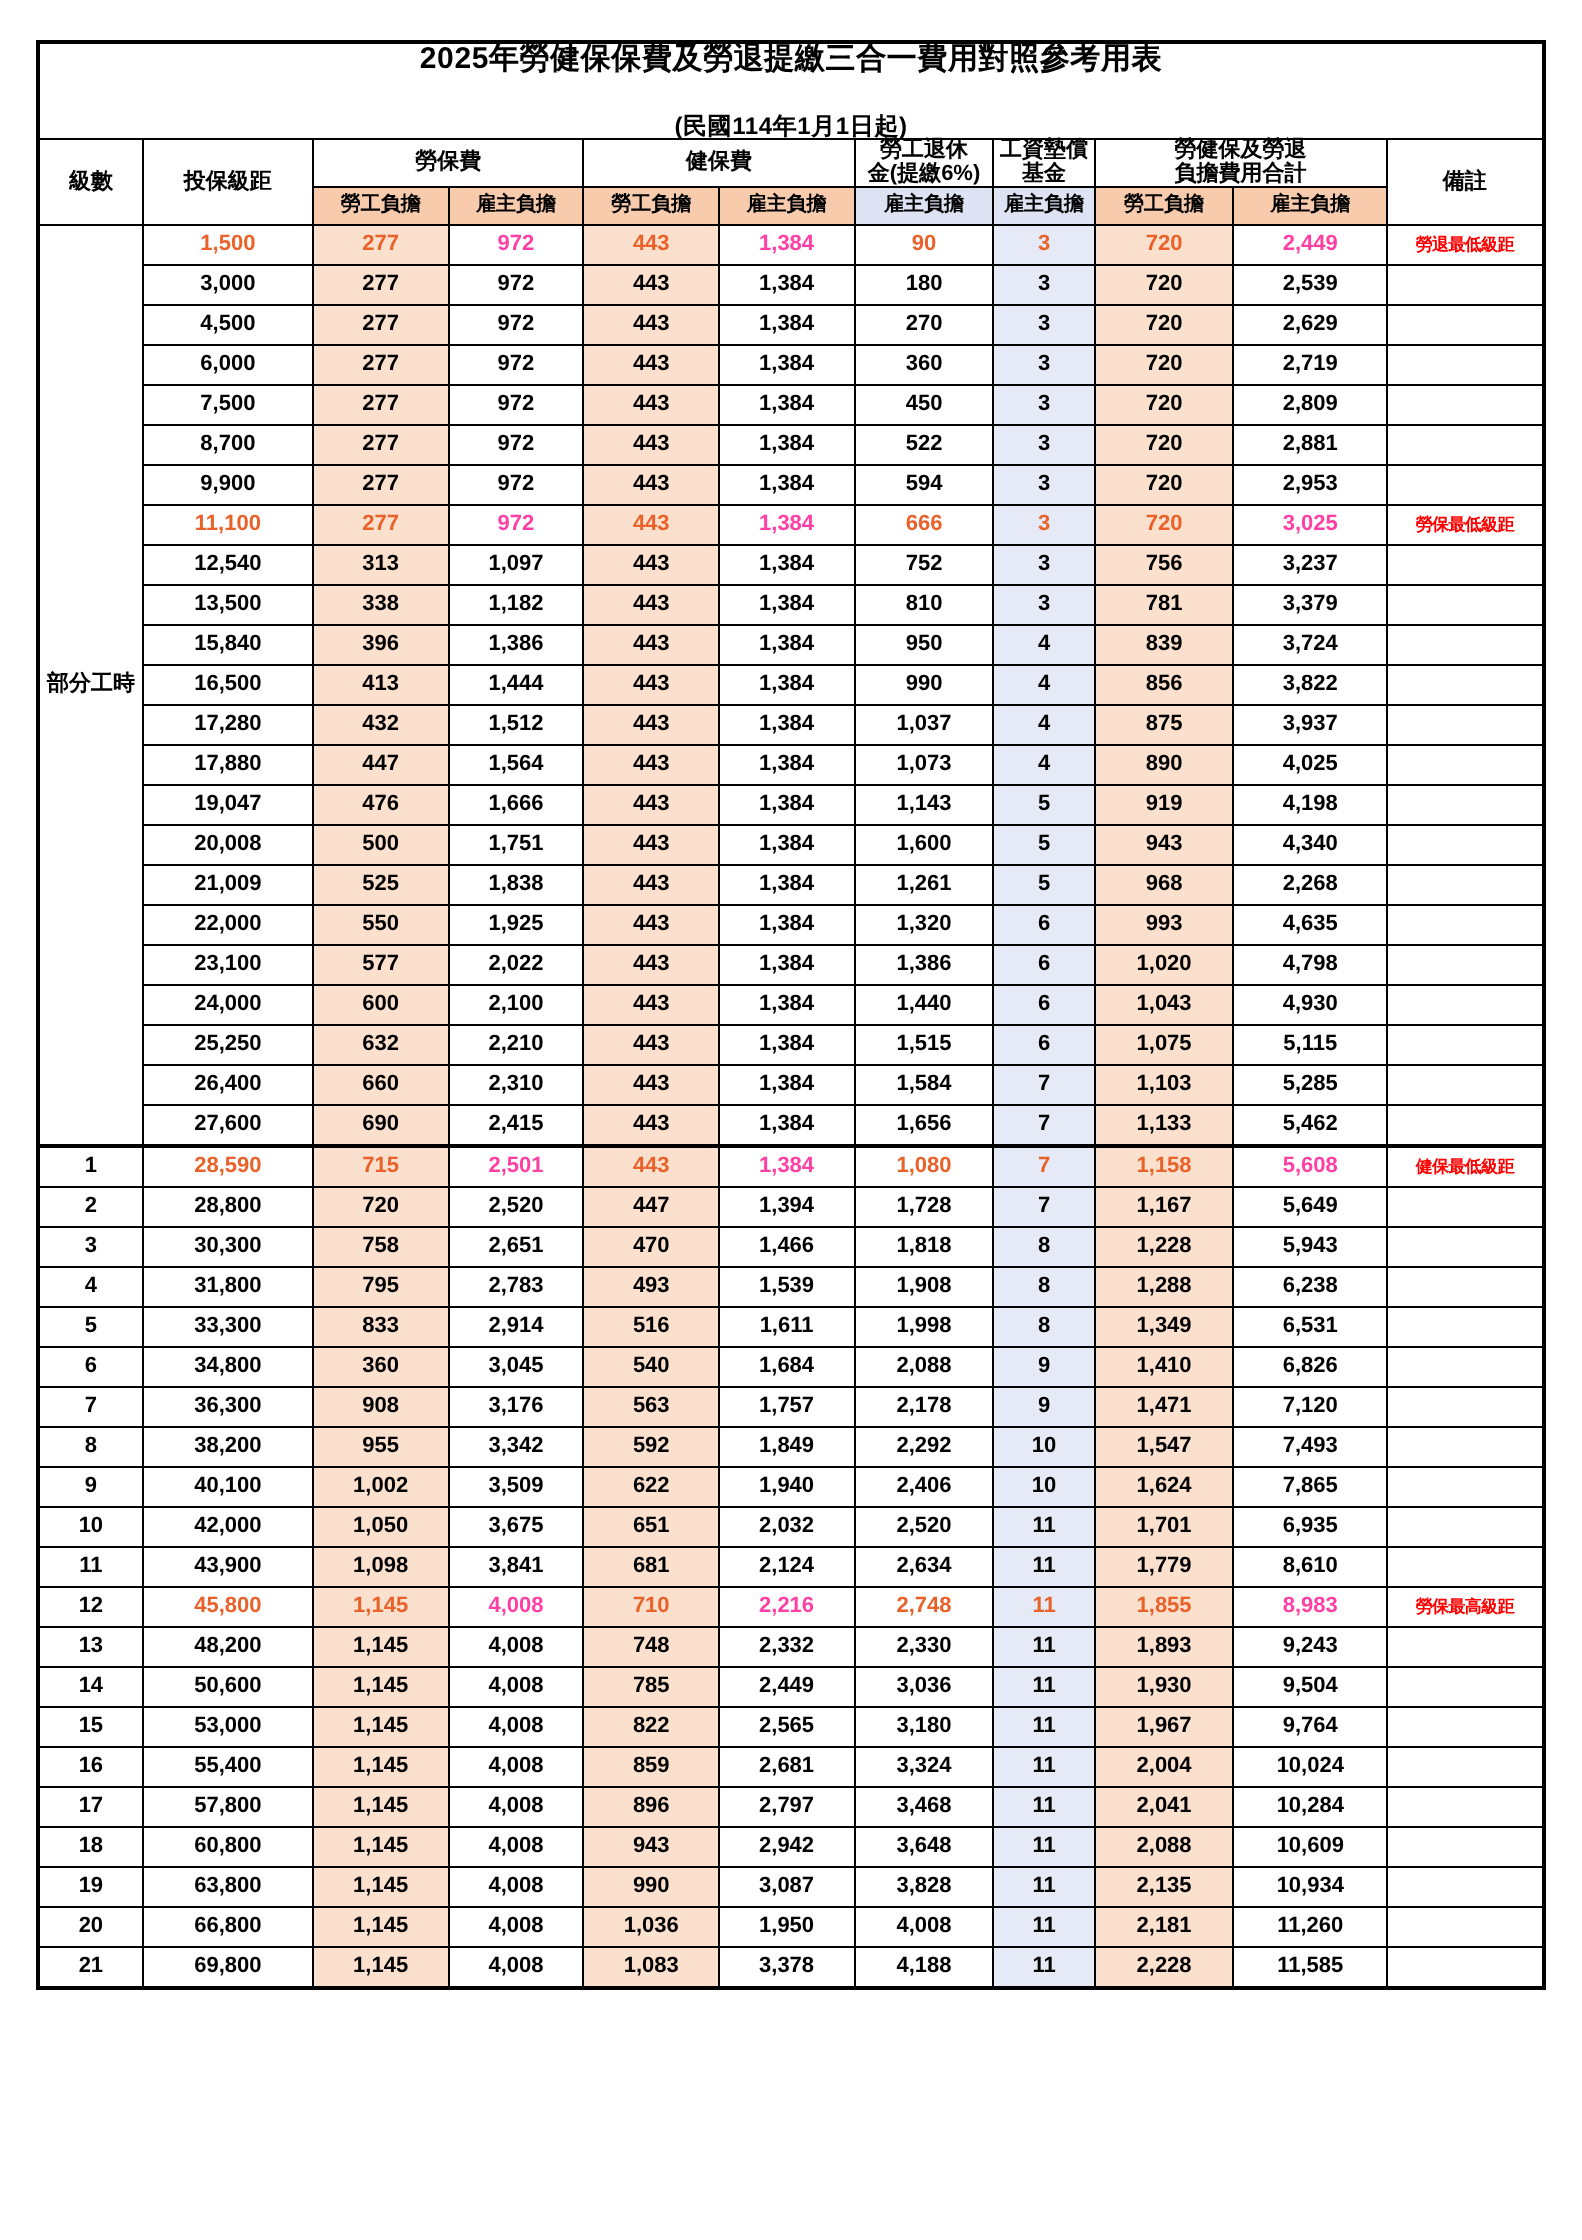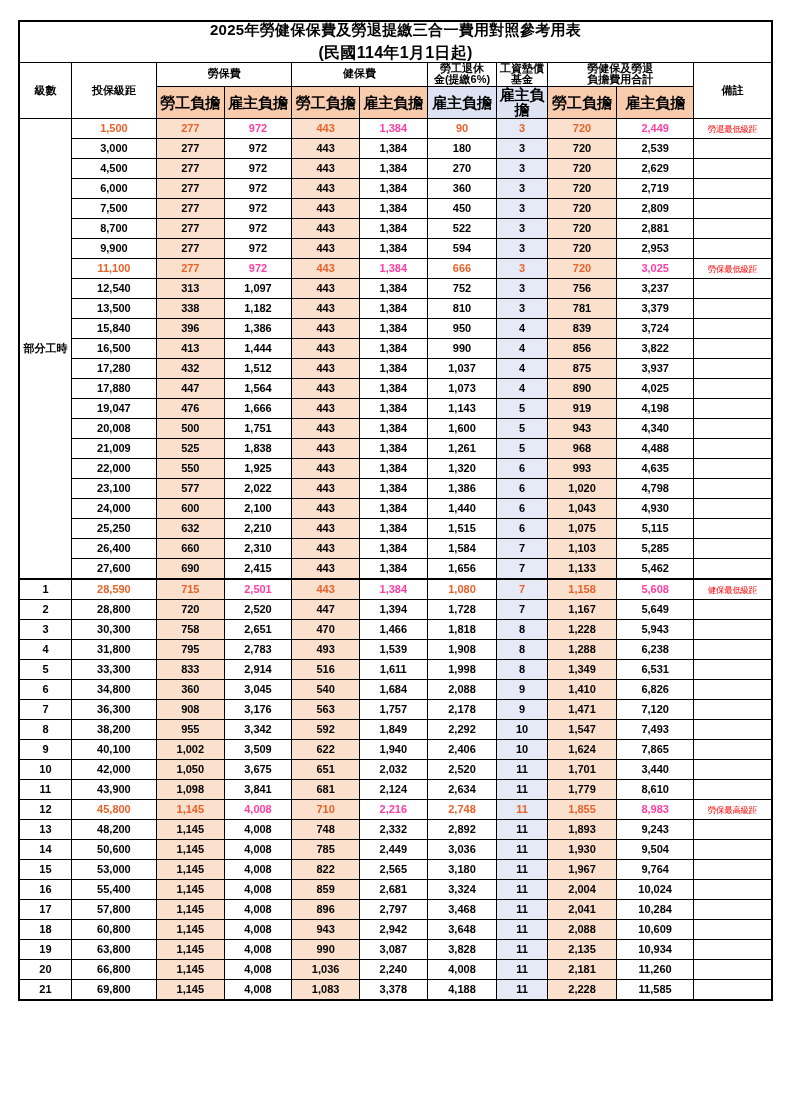--- a/index.html
+++ b/index.html
@@ -35,39 +35,39 @@
   td.title{
     border:none;
     border-bottom:1px solid #000;
     font-size:15px;
     font-weight:bold;
     height:46px;
     padding:4px 0 4px 0;
     letter-spacing:0.3px;
   }
   .title .t1{display:block; font-size:15px;}
-  .title .t2{display:block; font-size:16px; margin-top:7px;}
+  .title .t2{display:block; font-size:12px; margin-top:19px;}
 
   
   .hdr{ height:24px; font-size:12.5px; font-weight:bold; background:#fff;}
-  .hdr.sub{ height:18px; font-size:15px;margin-left:26px;}
+  .hdr.sub{ height:18px; font-size:10px;margin-left:26px;}
   .hdr-small{ font-size:10px; line-height:1.15;}
   .fill-orange{ background:#f8cbad;}
   .fill-blue{ background:#dde3f3;}
 
   
   .c-orange{ background:#fbe0cd;}
   .c-blue{  background:#e6eaf6;}
   .c-white{ background:#ffffff;}
 
   
   .hl-orange{ color:#e8622a;}
   .hl-pink{ color:#ff3fa4;}
   .note{
-    font-size:8.5px; color:#ff0000; font-weight:normal; letter-spacing:-0.3px;
+    font-size:8.5px; color:#ff0000; font-weight:bold; letter-spacing:-0.3px;
     white-space:nowrap;
   }
   .big{ font-size:12px;}
   .thickline td{ border-top:2px solid #000 !important;}
   td.vert{ font-size:11.5px; font-weight:bold;}
 </style>
 </head>
 <body>
 
 <div id="sheet">
@@ -317,21 +317,21 @@
         </tr>
         <tr>
           <td class="c-white big">21,009</td>
           <td class="c-orange">525</td>
           <td class="c-white">1,838</td>
           <td class="c-orange">443</td>
           <td class="c-white">1,384</td>
           <td class="c-white">1,261</td>
           <td class="c-blue">5</td>
           <td class="c-orange">968</td>
-          <td class="c-white">4,488</td>
+          <td class="c-white">2,268</td>
           <td class="c-white"></td>
         </tr>
         <tr>
           <td class="c-white big">22,000</td>
           <td class="c-orange">550</td>
           <td class="c-white">1,925</td>
           <td class="c-orange">443</td>
           <td class="c-white">1,384</td>
           <td class="c-white">1,320</td>
           <td class="c-blue">6</td>
@@ -519,21 +519,21 @@
         <tr>
           <td class="c-white big">10</td>
           <td class="c-white big">42,000</td>
           <td class="c-orange">1,050</td>
           <td class="c-white">3,675</td>
           <td class="c-orange">651</td>
           <td class="c-white">2,032</td>
           <td class="c-white">2,520</td>
           <td class="c-blue">11</td>
           <td class="c-orange">1,701</td>
-          <td class="c-white">3,440</td>
+          <td class="c-white">6,935</td>
           <td class="c-white"></td>
         </tr>
         <tr>
           <td class="c-white big">11</td>
           <td class="c-white big">43,900</td>
           <td class="c-orange">1,098</td>
           <td class="c-white">3,841</td>
           <td class="c-orange">681</td>
           <td class="c-white">2,124</td>
           <td class="c-white">2,634</td>
@@ -555,21 +555,21 @@
           <td class="c-white hl-pink">8,983</td>
           <td class="c-white"><span class="note">勞保最高級距</span></td>
         </tr>
         <tr>
           <td class="c-white big">13</td>
           <td class="c-white big">48,200</td>
           <td class="c-orange">1,145</td>
           <td class="c-white">4,008</td>
           <td class="c-orange">748</td>
           <td class="c-white">2,332</td>
-          <td class="c-white">2,892</td>
+          <td class="c-white">2,330</td>
           <td class="c-blue">11</td>
           <td class="c-orange">1,893</td>
           <td class="c-white">9,243</td>
           <td class="c-white"></td>
         </tr>
         <tr>
           <td class="c-white big">14</td>
           <td class="c-white big">50,600</td>
           <td class="c-orange">1,145</td>
           <td class="c-white">4,008</td>
@@ -645,21 +645,21 @@
           <td class="c-orange">2,135</td>
           <td class="c-white">10,934</td>
           <td class="c-white"></td>
         </tr>
         <tr>
           <td class="c-white big">20</td>
           <td class="c-white big">66,800</td>
           <td class="c-orange">1,145</td>
           <td class="c-white">4,008</td>
           <td class="c-orange">1,036</td>
-          <td class="c-white">2,240</td>
+          <td class="c-white">1,950</td>
           <td class="c-white">4,008</td>
           <td class="c-blue">11</td>
           <td class="c-orange">2,181</td>
           <td class="c-white">11,260</td>
           <td class="c-white"></td>
         </tr>
         <tr>
           <td class="c-white big">21</td>
           <td class="c-white big">69,800</td>
           <td class="c-orange">1,145</td>

